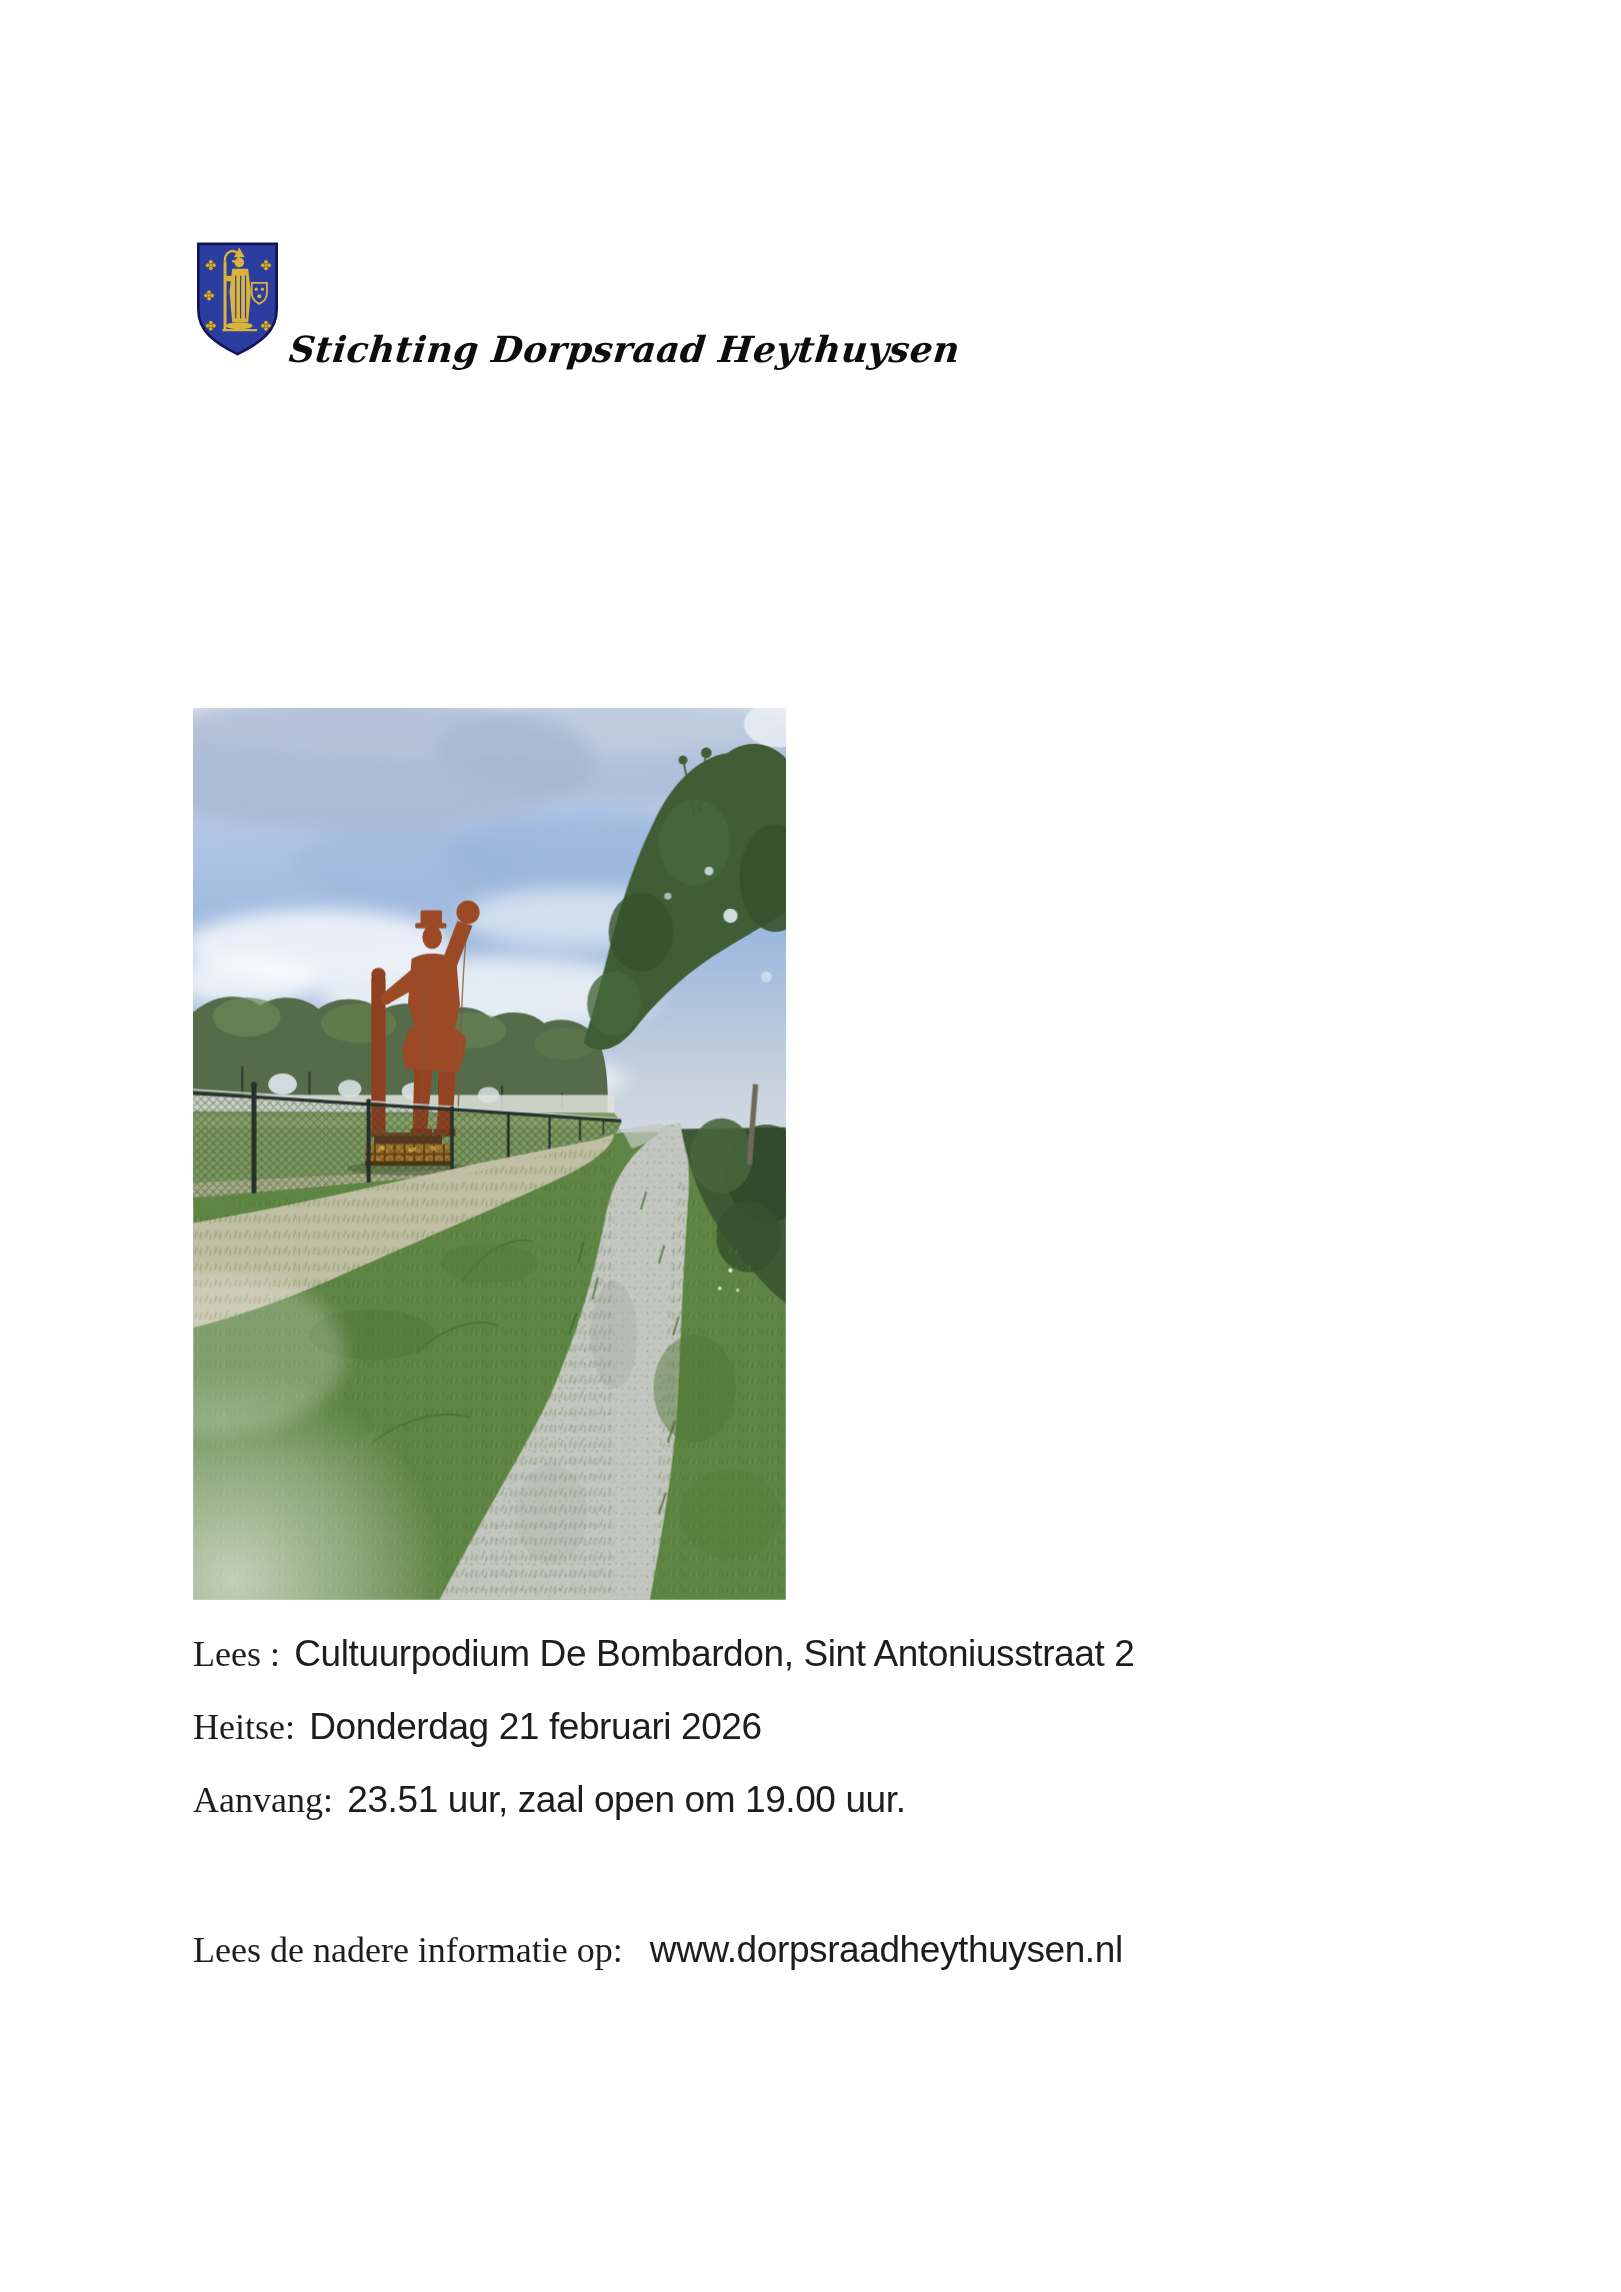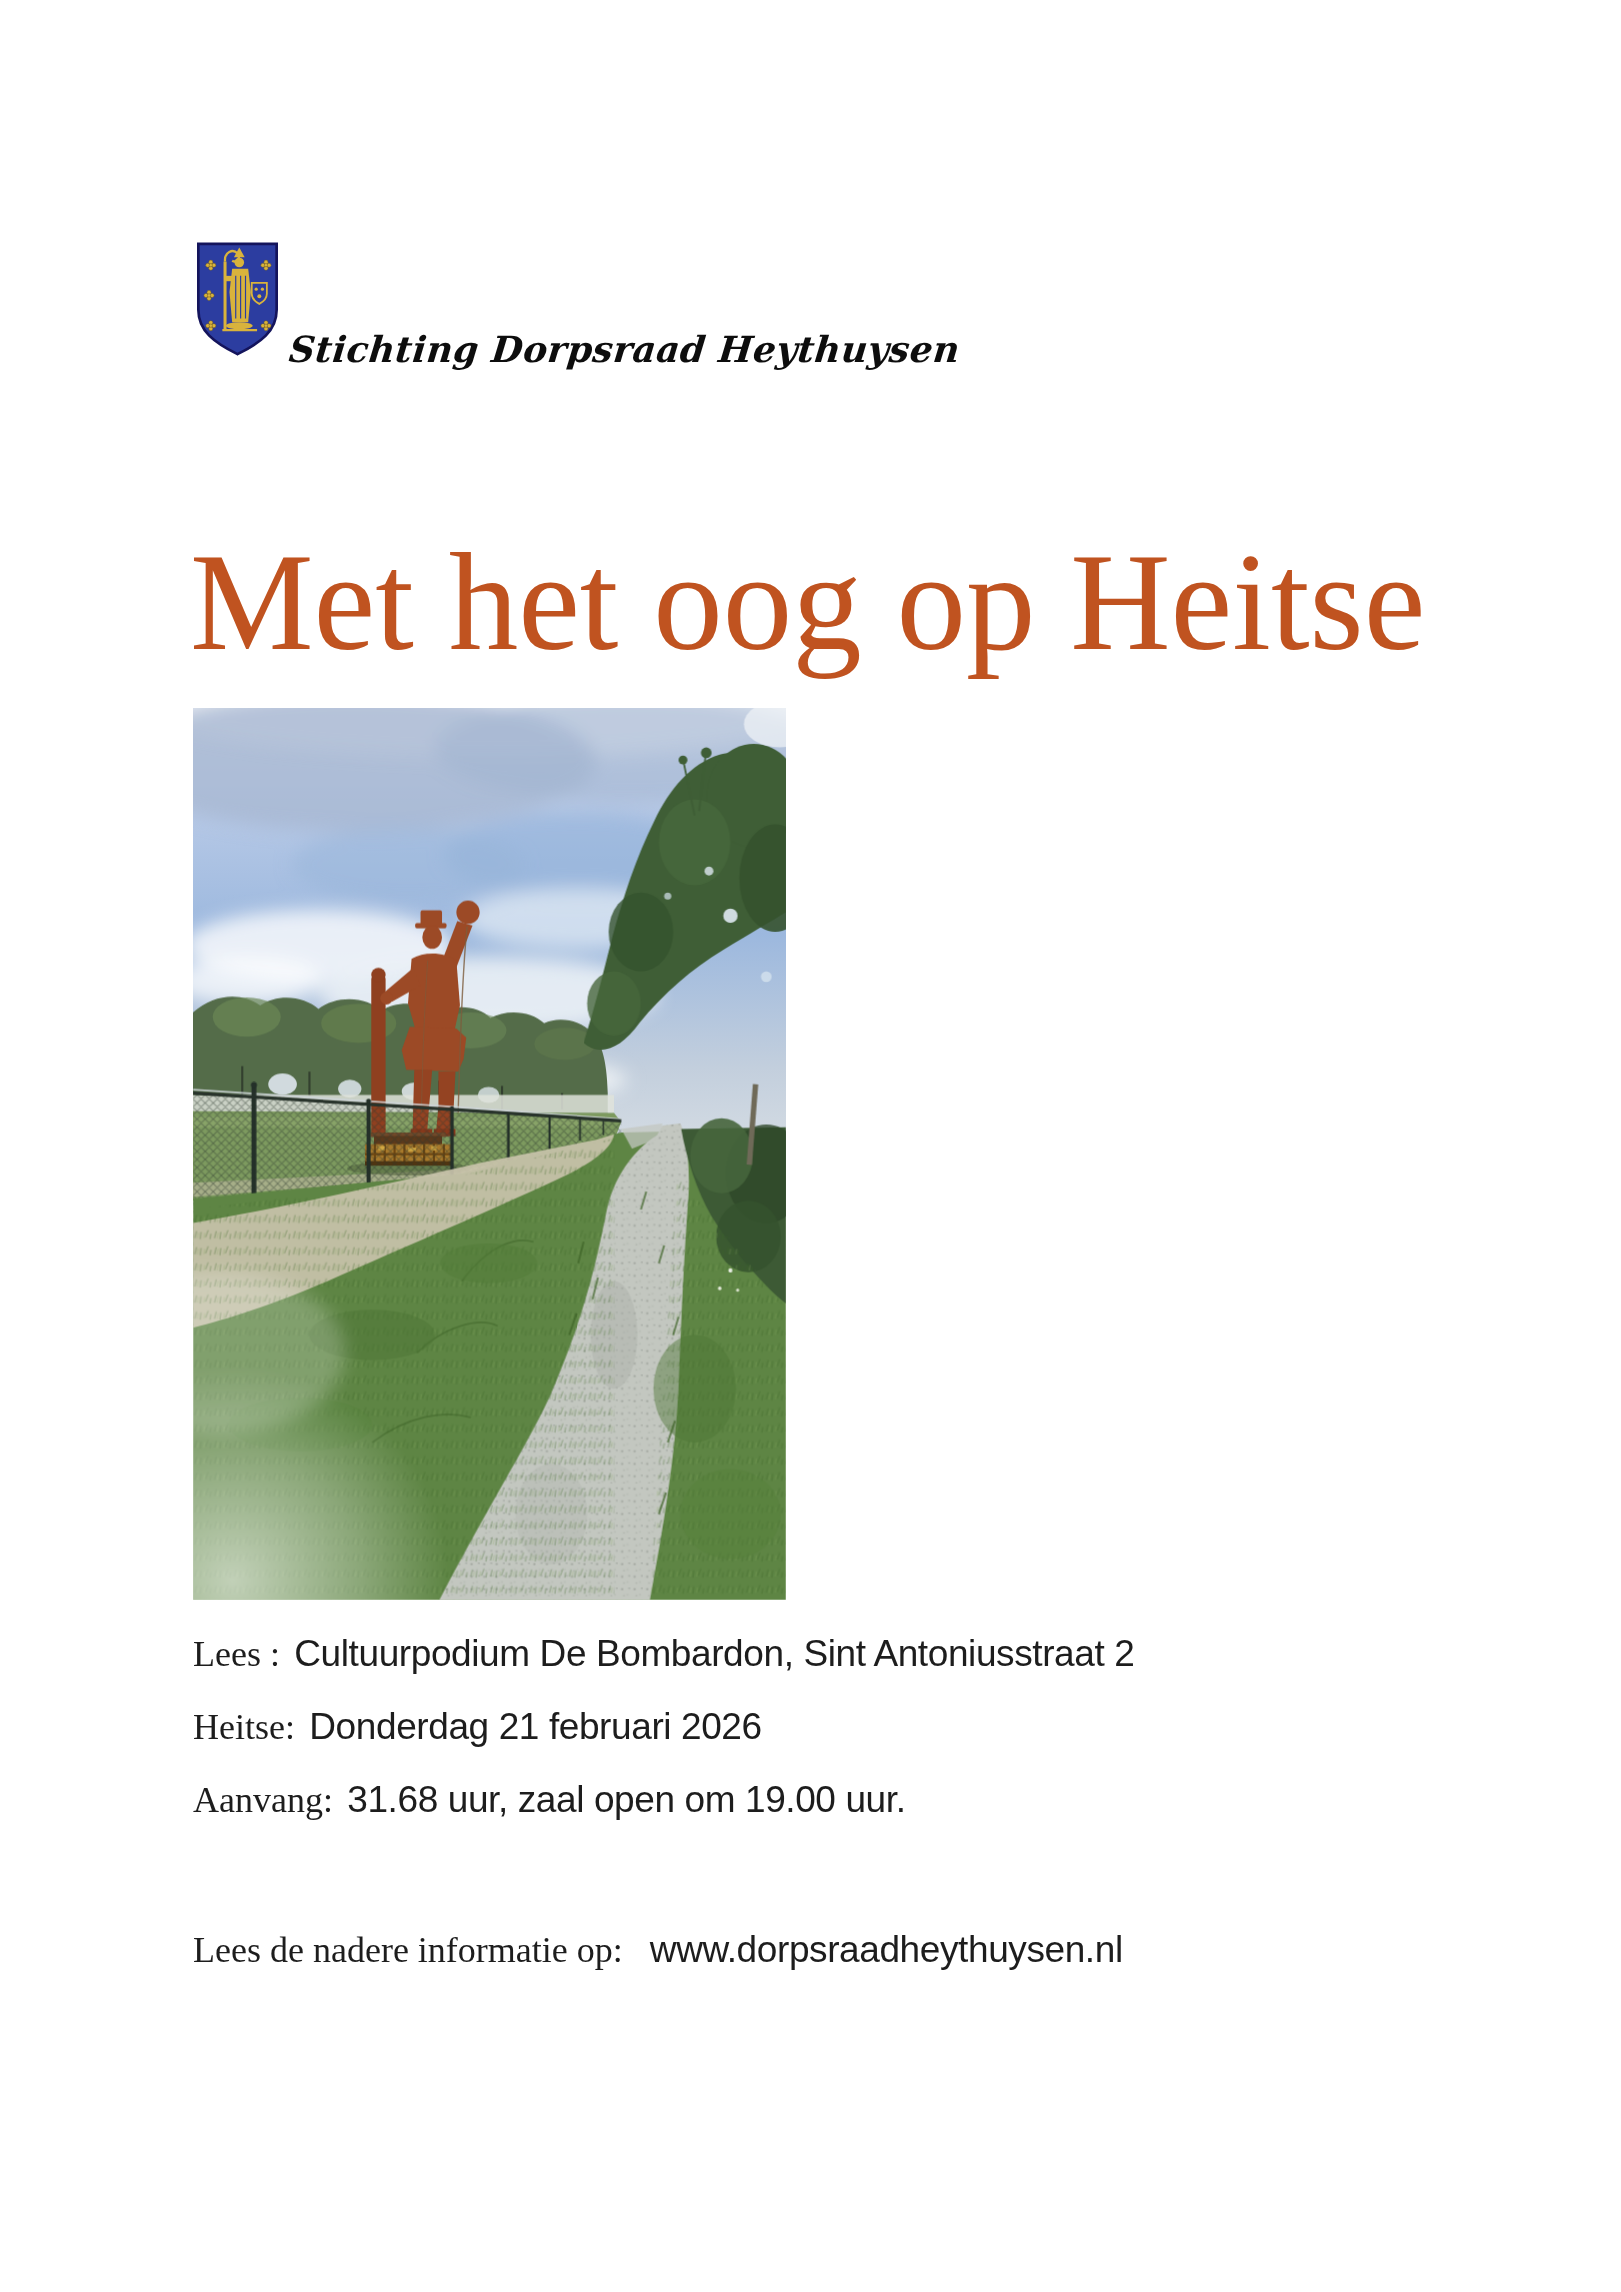--- a/index.html
+++ b/index.html
@@ -106,21 +106,20 @@
         <circle cx="71" cy="55" r="1.8" fill="#d9b33c"></circle>
         <circle cx="78" cy="55" r="1.8" fill="#d9b33c"></circle>
         <circle cx="74.5" cy="63" r="2.2" fill="#d9b33c"></circle>
       </g>
     </svg>
   </div>
 
   <div class="script-name">Stichting Dorpsraad Heythuysen</div>
 
 
-  <h1 class="headline">Met het oog op Heitse</h1>
 
   <figure class="photo">
     <svg viewBox="0 0 662 996" preserveAspectRatio="none">
       <defs>
         <linearGradient id="sky" x1="0" y1="0" x2="0" y2="1">
           <stop offset="0" stop-color="#d9e1ee"></stop>
           <stop offset="0.22" stop-color="#b5c8e6"></stop>
           <stop offset="0.45" stop-color="#9cb8de"></stop>
           <stop offset="0.72" stop-color="#c3cfdd"></stop>
           <stop offset="1" stop-color="#e2e6e8"></stop>
@@ -302,21 +301,21 @@
   </figure>
 
   <div class="details">
     <div class="detail-line d0">
       <span class="label">Lees :</span><span class="value">Cultuurpodium De Bombardon, Sint Antoniusstraat 2</span>
     </div>
     <div class="detail-line d1">
       <span class="label">Heitse:</span><span class="value">Donderdag 21 februari 2026</span>
     </div>
     <div class="detail-line d2">
-      <span class="label">Aanvang:</span><span class="value">31.68 uur, zaal open om 19.00 uur.</span>
+      <span class="label">Aanvang:</span><span class="value">23.51 uur, zaal open om 19.00 uur.</span>
     </div>
     <div class="detail-line d3">
       <span class="label">Lees de nadere informatie op:</span><span class="value">www.dorpsraadheythuysen.nl</span>
     </div>
   </div>
 
 </div>
 
 
 </body></html>

